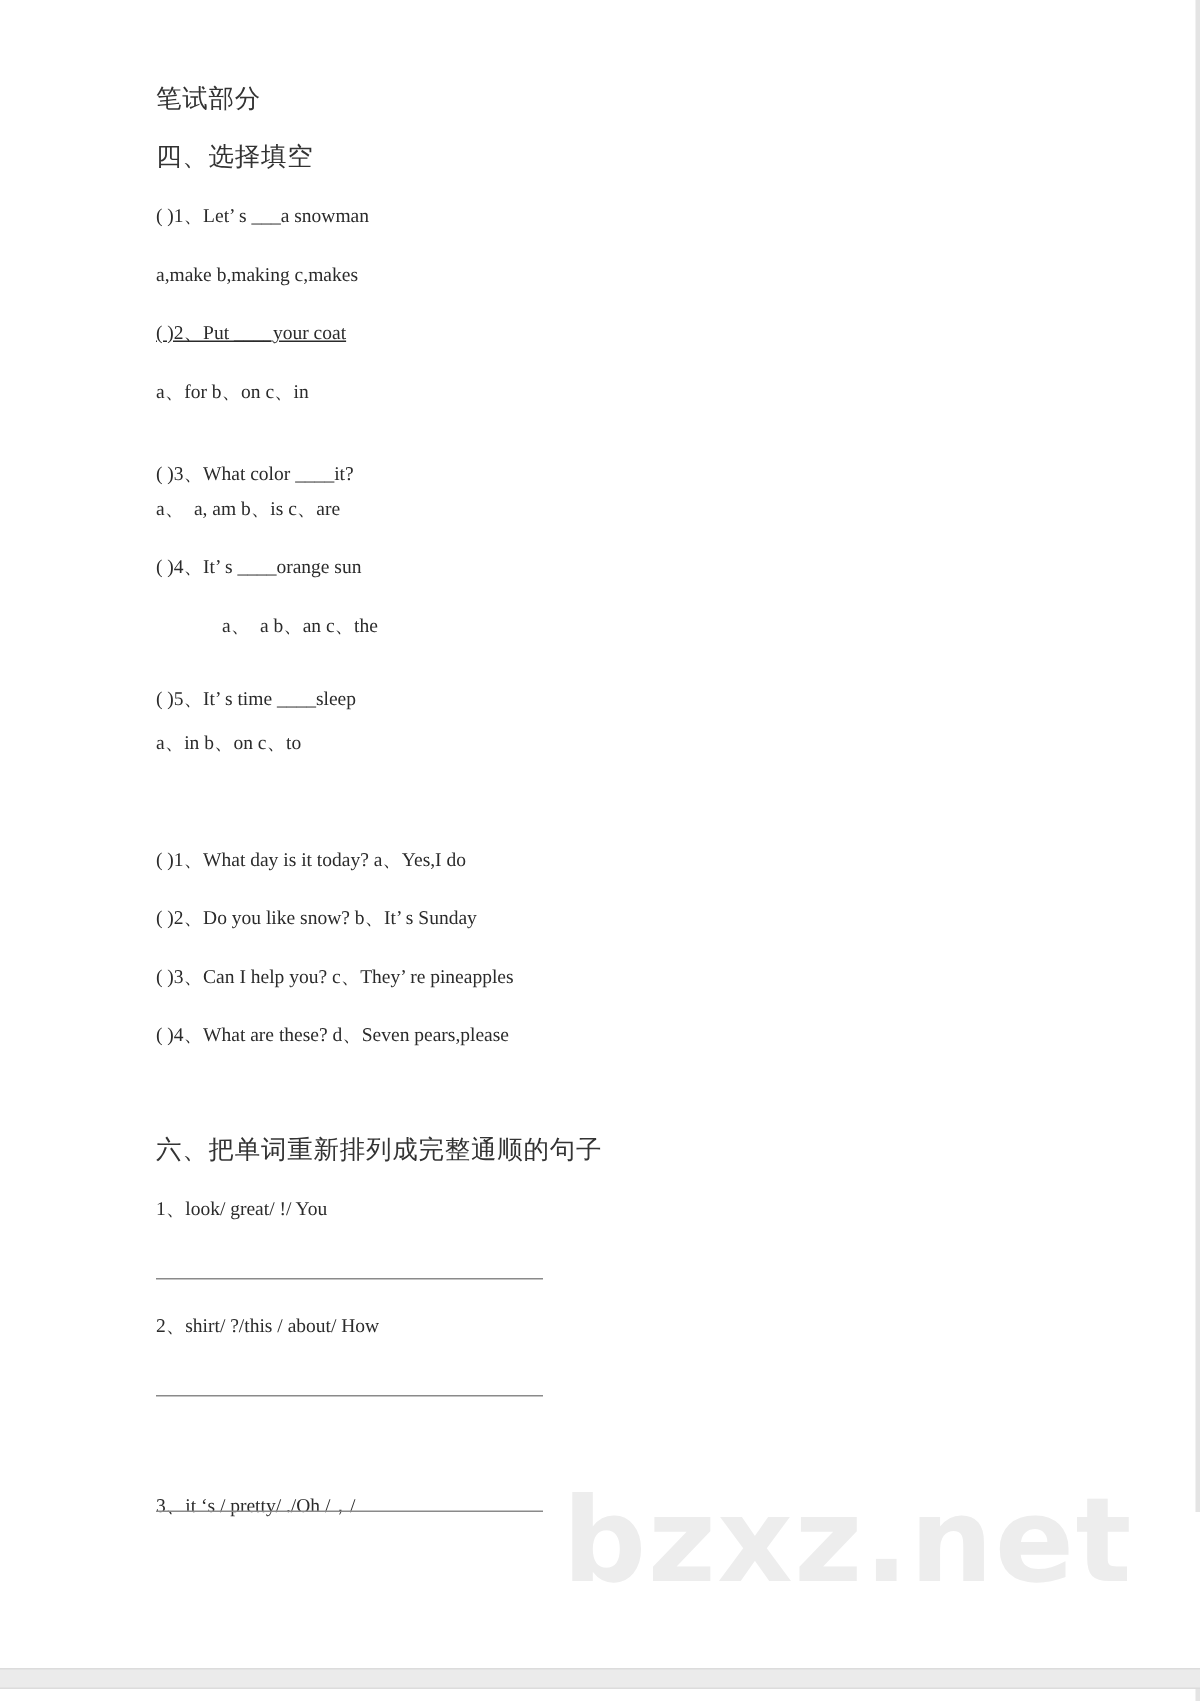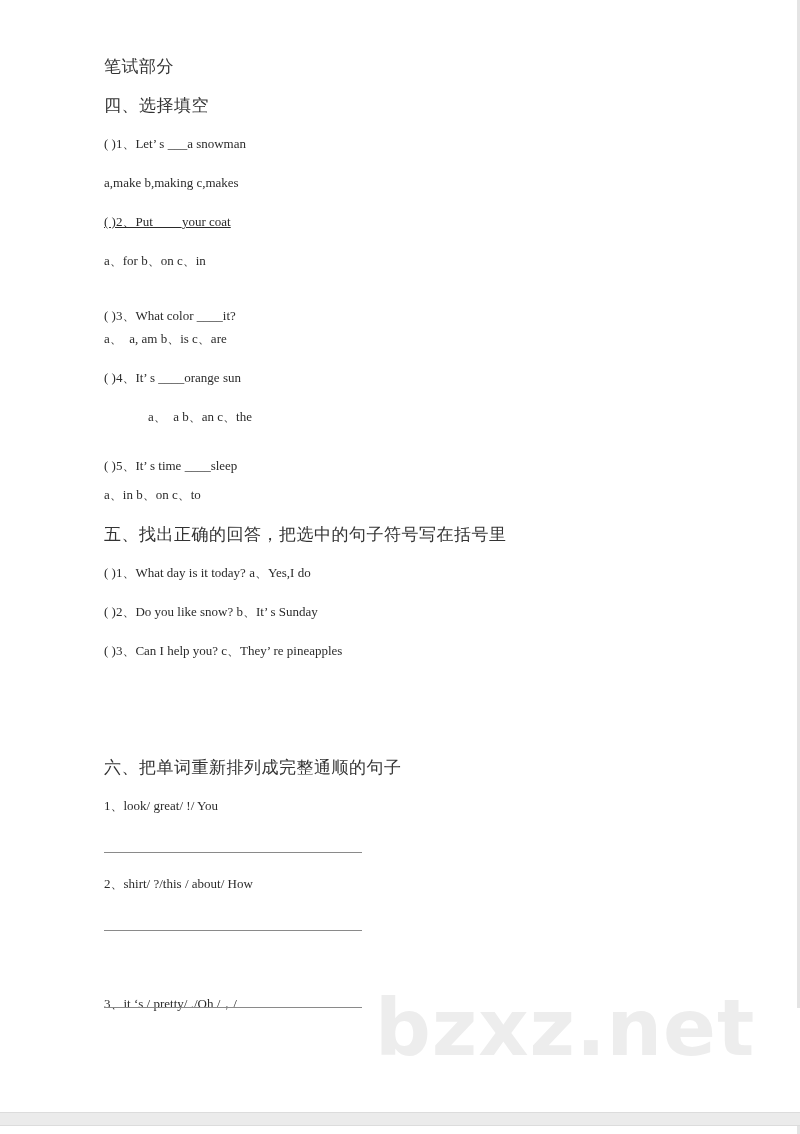--- a/index.html
+++ b/index.html
@@ -94,25 +94,25 @@
 
   <div class="line" style="top:306px;">( )3、What color ____it?</div>
   <div class="line" style="top:329px;">a、  a, am b、is c、are</div>
 
   <div class="line" style="top:368px;text-align:center;">( )4、It’ s ____orange sun</div>
   <div class="line" style="top:407px;margin-left:44px;">a、  a b、an c、the</div>
 
   <div class="line" style="top:428px;margin-top:28px;">( )5、It’ s time ____sleep</div>
   <div class="line" style="top:485px;">a、in b、on c、to</div>
 
-  <div class="line heading" style="top:524px;">五、找出正确的回答，把选中的句子符号写在括号里</div>
 
   <div class="line" style="top:563px;">( )1、What day is it today? a、Yes,I do</div>
   <div class="line" style="top:602px;text-align:right;">( )2、Do you like snow? b、It’ s Sunday</div>
   <div class="line" style="top:641px;">( )3、Can I help you? c、They’ re pineapples</div>
+  <div class="line" style="top:680px;">( )4、What are these? d、Seven pears,please</div>
 
   <div class="line heading" style="top:757px;">六、把单词重新排列成完整通顺的句子</div>
 
   <div class="line" style="top:796px;">1、look/ great/ !/ You</div>
   <div class="answer-line" style="top:852px;"></div>
 
   <div class="line" style="top:874px;">2、shirt/ ?/this / about/ How</div>
   <div class="answer-line" style="top:930px;"></div>
 
   <div class="line" style="top:994px;">3、it ‘s / pretty/ ./Oh /，/</div>

